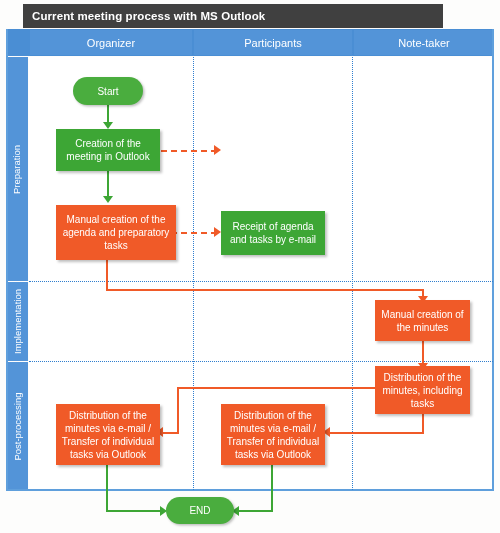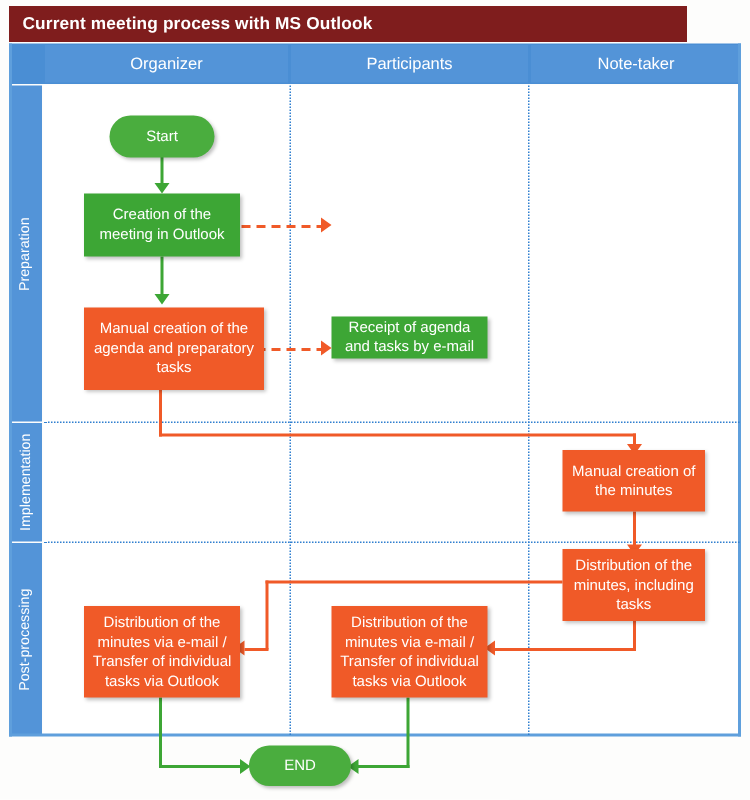--- a/index.html
+++ b/index.html
@@ -6,22 +6,22 @@
   body {
     width:500px; height:533px;
     background:#ffffff;
     font-family:"Liberation Sans", sans-serif;
     overflow:hidden;
   }
   #root { position:relative; width:500px; height:533px; background:#fdfdfc; }
 
   
   .title-bar{
-    position:absolute; left:6px; top:4px; width:452px; height:24px;
-    background:#7f1d1d; color:#ffffff;
+    position:absolute; left:23px; top:4px; width:420px; height:24px;
+    background:#404040; color:#ffffff;
     font-size:11.5px; font-weight:bold; letter-spacing:.1px;
     display:flex; align-items:center; padding-left:9px;
   }
 
   
   .hdr-band{ position:absolute; left:6px; top:29px; width:488px; height:27px; background:#4a8ed4;}
   .hdr-cell{
     position:absolute; top:30px; height:25px; background:#5394d8;
     color:#fff; font-size:11px; display:flex; align-items:center; justify-content:center;
   }
@@ -155,21 +155,21 @@
   <div class="ln h g" style="left:238px; top:510px; width:35px;"></div>
   <div class="arrow left g" style="left:232px; top:506px;"></div>
 
   <div class="node pill" style="left:73px; top:77px; width:70px; height:28px;">Start</div>
 
   <div class="node green" style="left:56px; top:129px; width:104px; height:42px;">Creation of the meeting in Outlook</div>
 
 
   <div class="node orange" style="left:56px; top:205px; width:120px; height:55px;">Manual creation of the agenda and preparatory tasks</div>
 
-  <div class="node green" style="left:221px; top:211px; width:104px; height:28px;">Receipt of agenda and tasks by e-mail</div>
+  <div class="node green" style="left:221px; top:211px; width:104px; height:44px;">Receipt of agenda and tasks by e-mail</div>
 
   <div class="node orange" style="left:375px; top:300px; width:95px; height:41px;">Manual creation of the minutes</div>
 
   <div class="node orange" style="left:375px; top:366px; width:95px; height:48px;text-align:center;">Distribution of the minutes, including tasks</div>
 
   <div class="node orange" style="left:56px; top:404px; width:104px; height:61px;">Distribution of the minutes via e-mail / Transfer of individual tasks via Outlook</div>
 
   <div class="node orange" style="left:221px; top:404px; width:104px; height:61px;">Distribution of the minutes via e-mail / Transfer of individual tasks via Outlook</div>
 
   <div class="node pill" style="left:166px; top:497px; width:68px; height:27px;">END</div>

